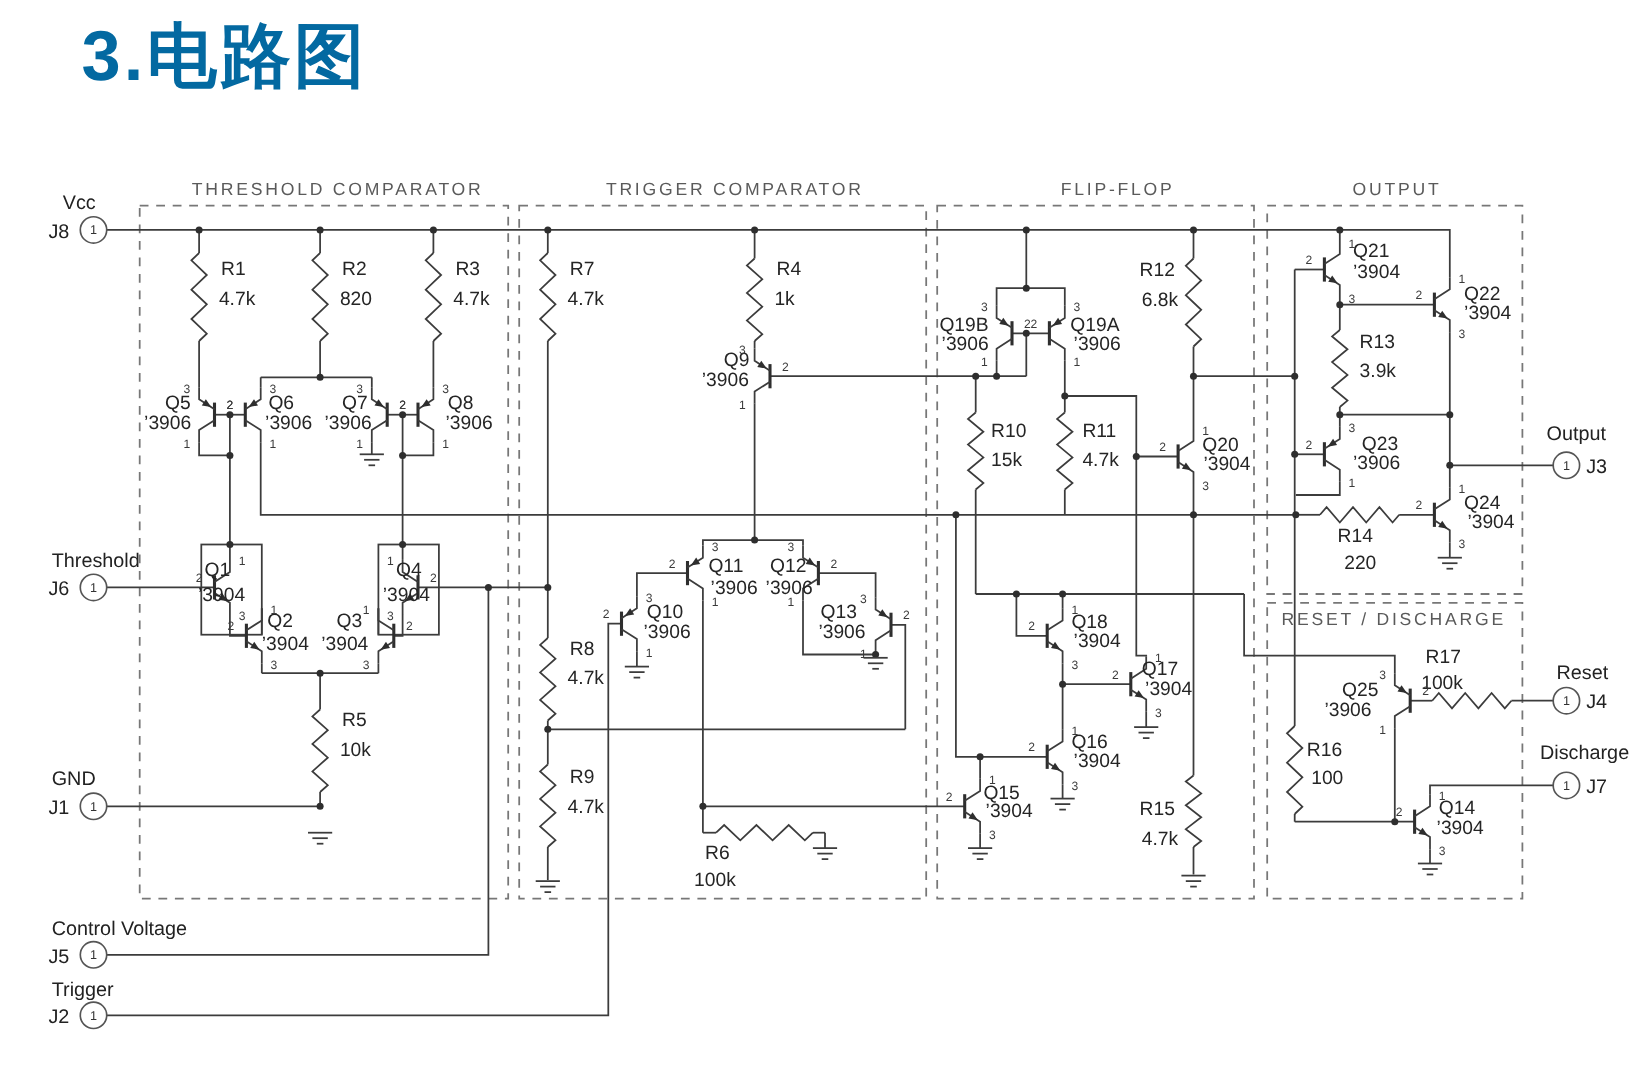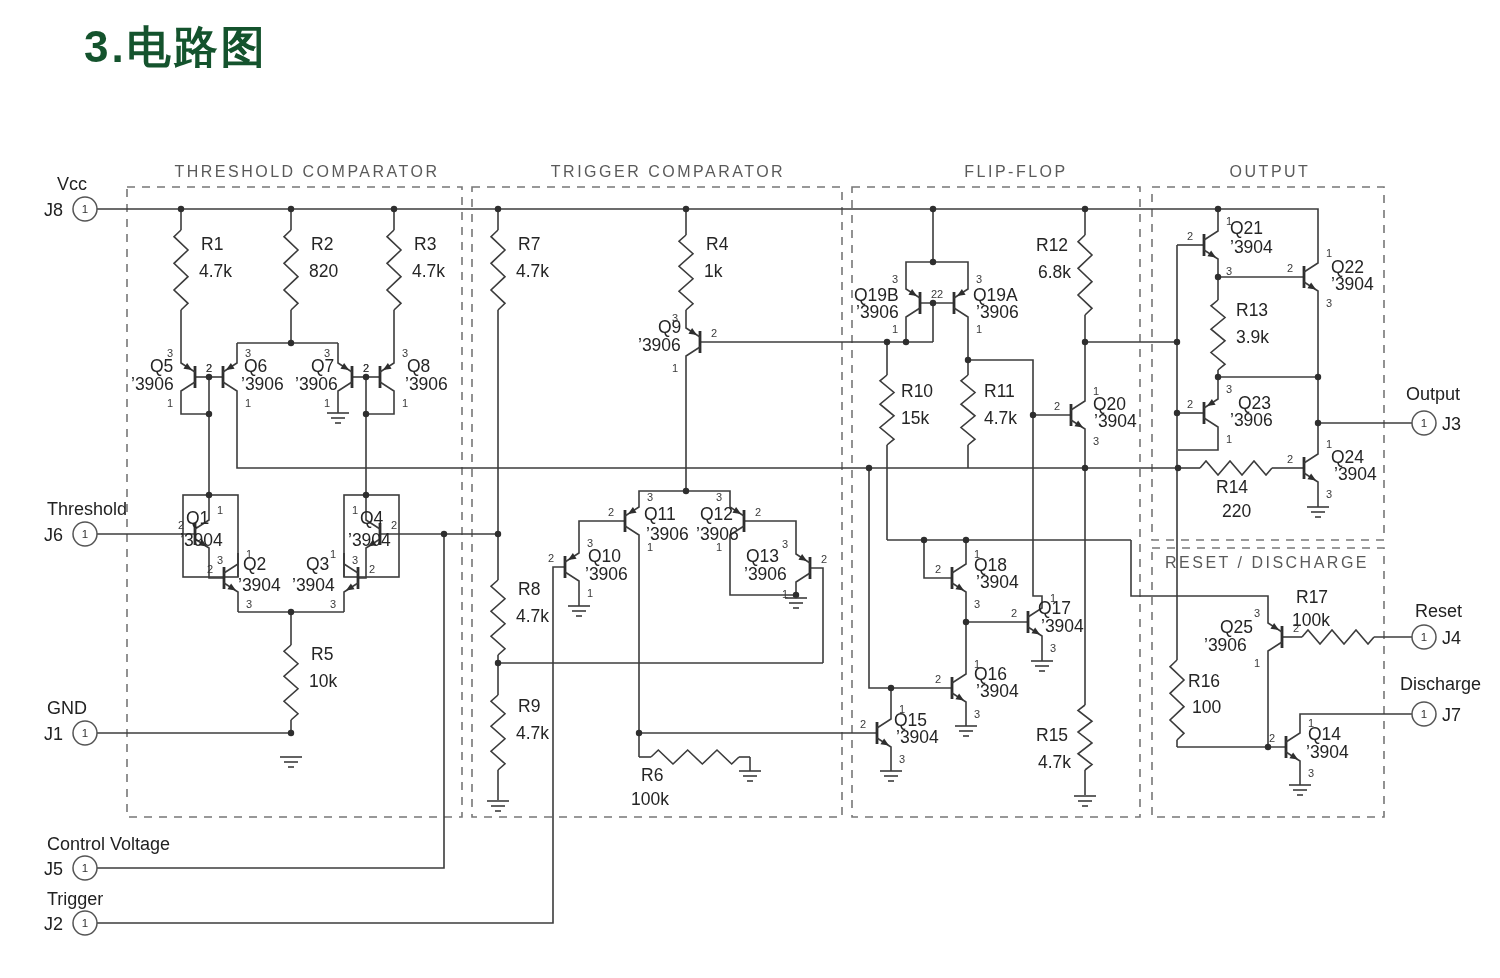--- a/index.html
+++ b/index.html
@@ -1,17 +1,17 @@
 <!DOCTYPE html>
 <html><head>
 <meta charset="utf-8">
 <style>
   html,body{margin:0;padding:0;background:#fff;}
   body{width:1500px;height:978px;position:relative;font-family:"Liberation Sans",sans-serif;}
-  #page-title{position:absolute;left:70px;top:4px;font-size:44px;font-weight:bold;color:#14532d;letter-spacing:3px;margin:14px;}
+  #page-title{position:absolute;left:70px;top:4px;font-size:64px;font-weight:bold;color:#0369a1;letter-spacing:3px;margin:4px;}
   #schematic{position:absolute;left:0;top:0;}
   .wire{stroke:#3c3c3c;stroke-width:1.6;fill:none;}
   .bar{stroke:#2e2e2e;stroke-width:2.8;fill:none;}
   .zig{stroke:#3c3c3c;stroke-width:1.6;fill:none;}
   .boxd{stroke:#777;stroke-width:1.6;fill:none;stroke-dasharray:8 7;}
   .lbl{font-size:17.5px;fill:#252525;}
   .pin{font-size:11px;fill:#3a3a3a;}
   .sect{font-size:16px;fill:#5a5a5a;letter-spacing:2.5px;}
   .cname{font-size:18px;fill:#222;}
   .jref{font-size:18px;fill:#222;}

